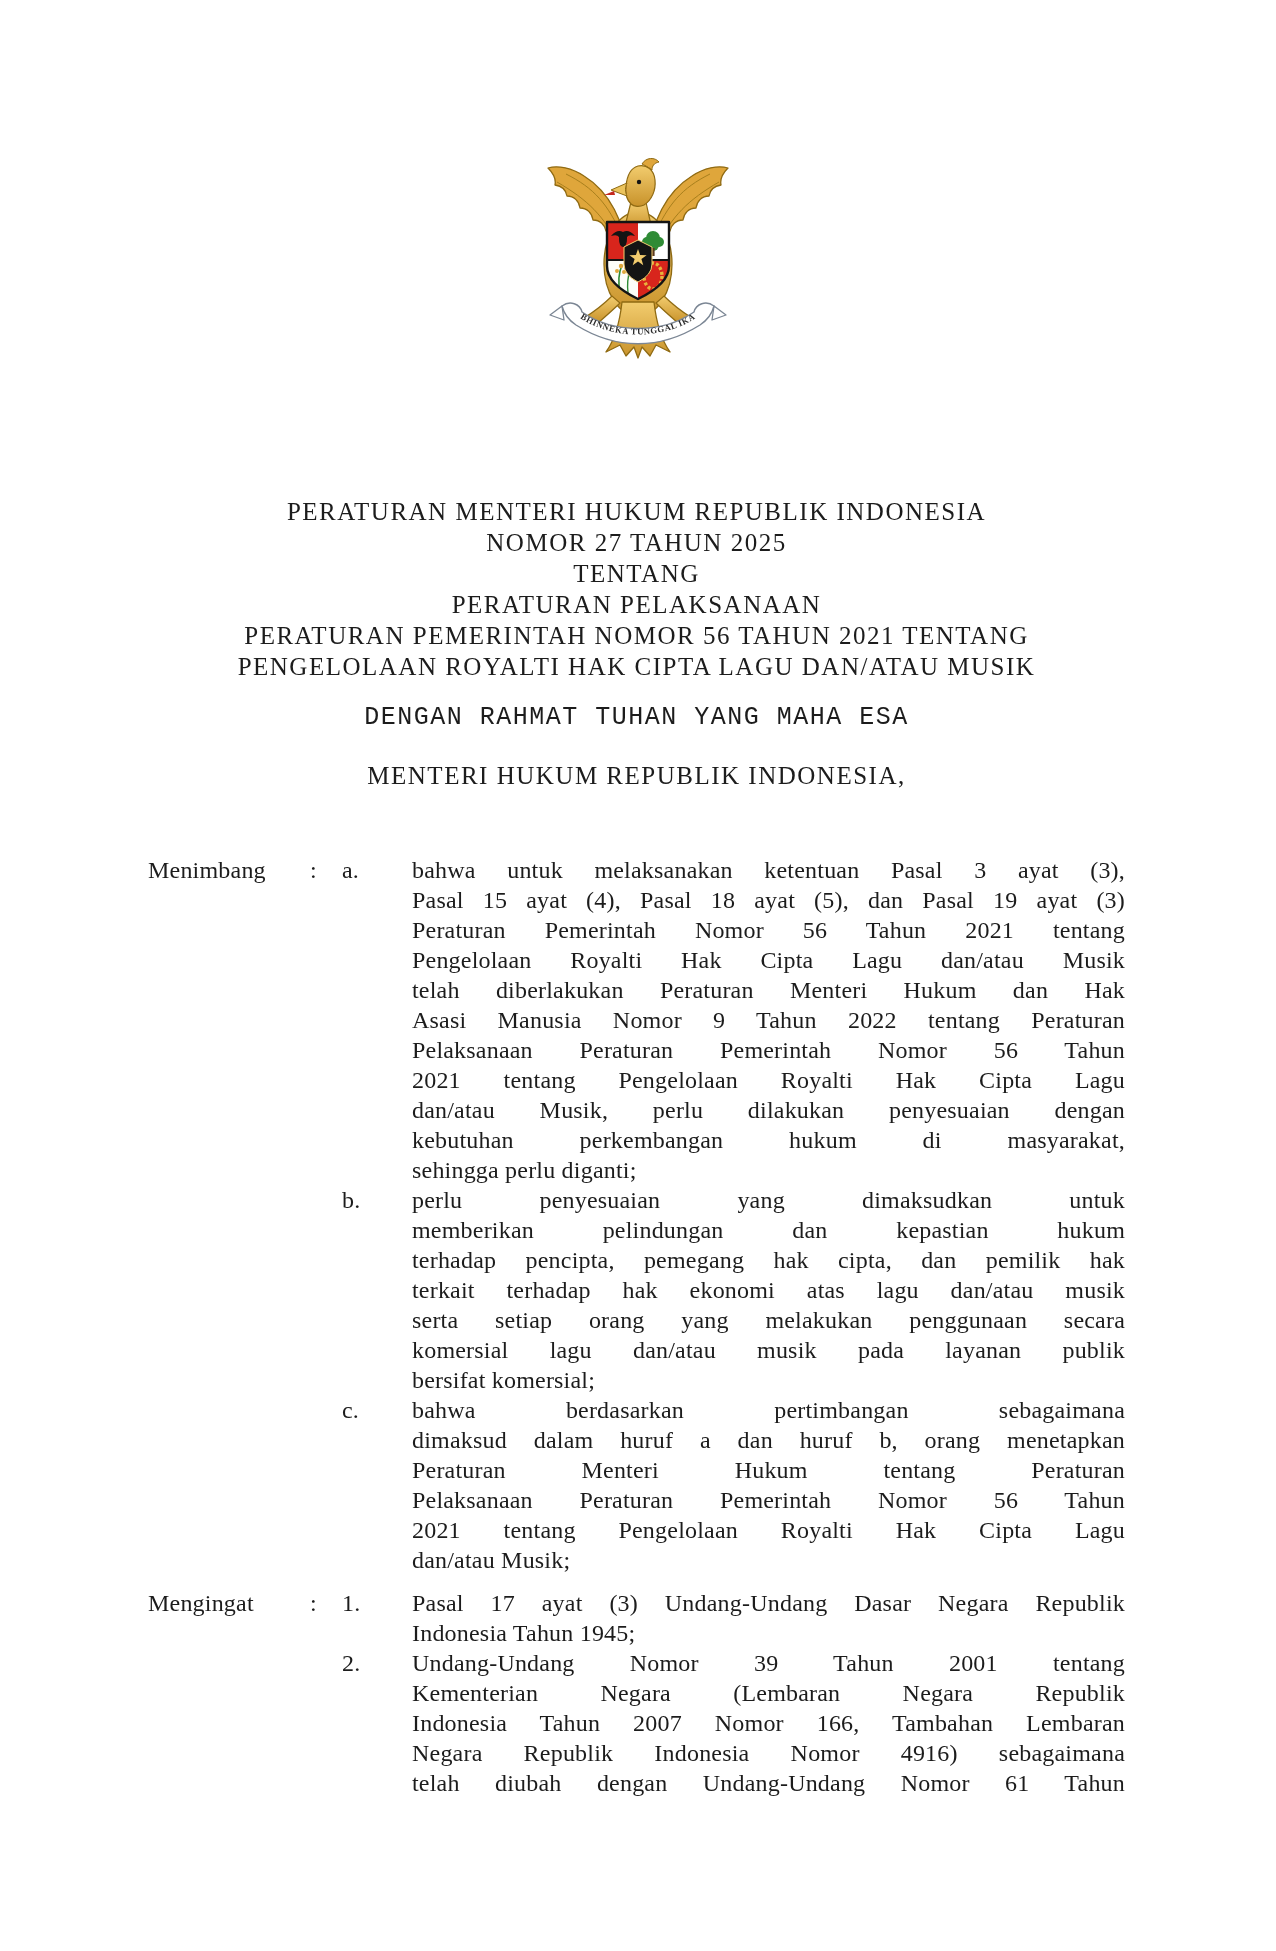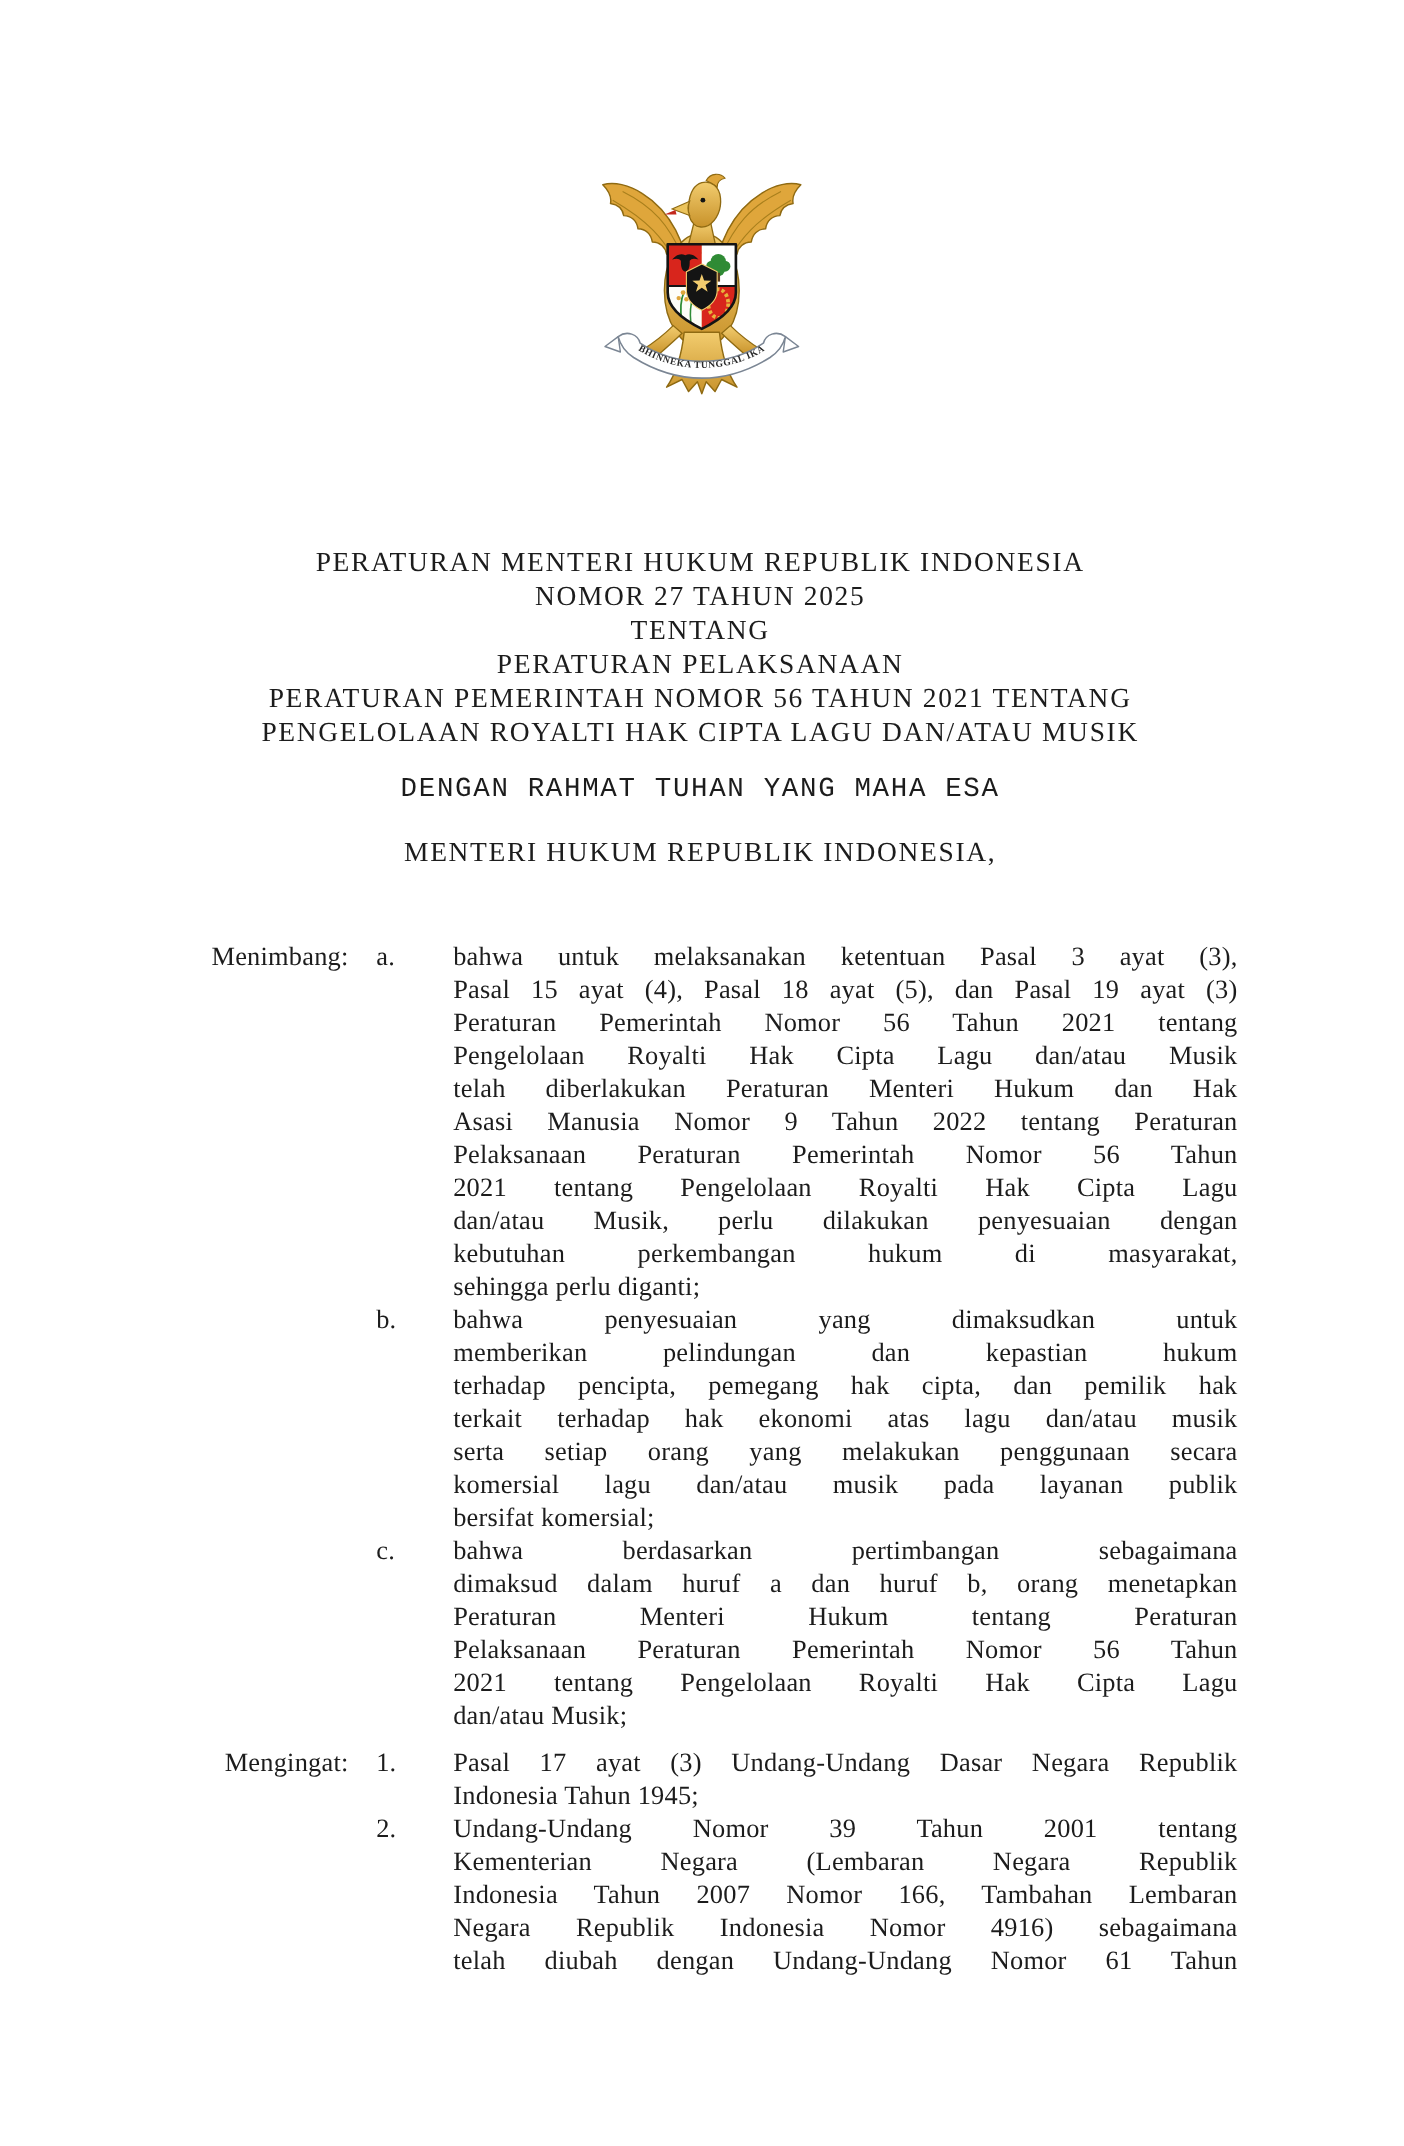--- a/index.html
+++ b/index.html
@@ -30,21 +30,21 @@
     font-size:25px; line-height:31px; letter-spacing:1.5px;
   }
   .invocation { top:702px;font-family:Liberation Mono, monospace; }
   .official   { top:760px; }
   
   .clause {
     position:absolute; left:148px; width:977px;
     display:flex; align-items:flex-start;
     font-size:24px; line-height:30px; letter-spacing:0.2px;
   }
-  .clause-label { width:162px; flex:0 0 162px;text-align:right; }
+  .clause-label { width:162px; flex:0 0 162px; }
   .clause-colon { width:32px;  flex:0 0 32px; }
   .clause-items { flex:1 1 auto; }
   .item { display:flex; align-items:flex-start; }
   .item-marker { width:70px; flex:0 0 70px; }
   .item-lines  { flex:1 1 auto; width:713px; }
   .line {
     text-align:justify;
     text-align-last:justify;
     white-space:normal;
   }
@@ -189,21 +189,21 @@
             <div class="line">Pelaksanaan Peraturan Pemerintah Nomor 56 Tahun</div>
             <div class="line">2021 tentang Pengelolaan Royalti Hak Cipta Lagu</div>
             <div class="line">dan/atau Musik, perlu dilakukan penyesuaian dengan</div>
             <div class="line">kebutuhan perkembangan hukum di masyarakat,</div>
             <div class="line">sehingga perlu diganti;</div>
           </div>
       </div>
       <div class="item">
         <div class="item-marker">b.</div>
         <div class="item-lines">
-            <div class="line">bahwa penyesuaian yang dimaksudkan untuk</div>
+            <div class="line">perlu penyesuaian yang dimaksudkan untuk</div>
             <div class="line">memberikan pelindungan dan kepastian hukum</div>
             <div class="line">terhadap pencipta, pemegang hak cipta, dan pemilik hak</div>
             <div class="line">terkait terhadap hak ekonomi atas lagu dan/atau musik</div>
             <div class="line">serta setiap orang yang melakukan penggunaan secara</div>
             <div class="line">komersial lagu dan/atau musik pada layanan publik</div>
             <div class="line">bersifat komersial;</div>
           </div>
       </div>
       <div class="item">
         <div class="item-marker">c.</div>

